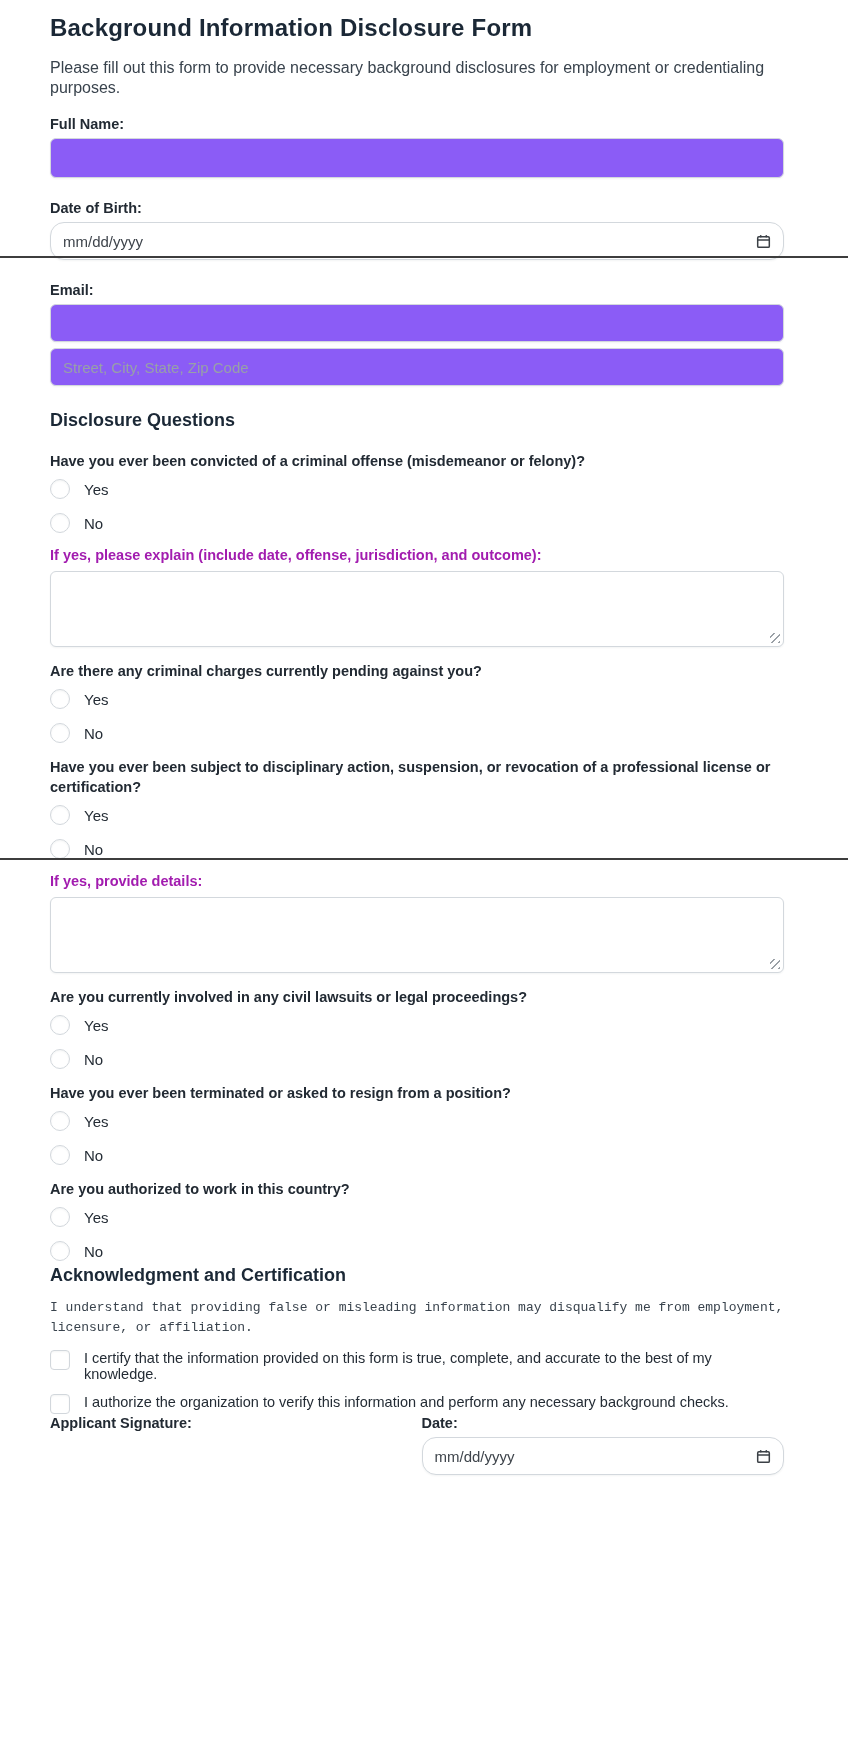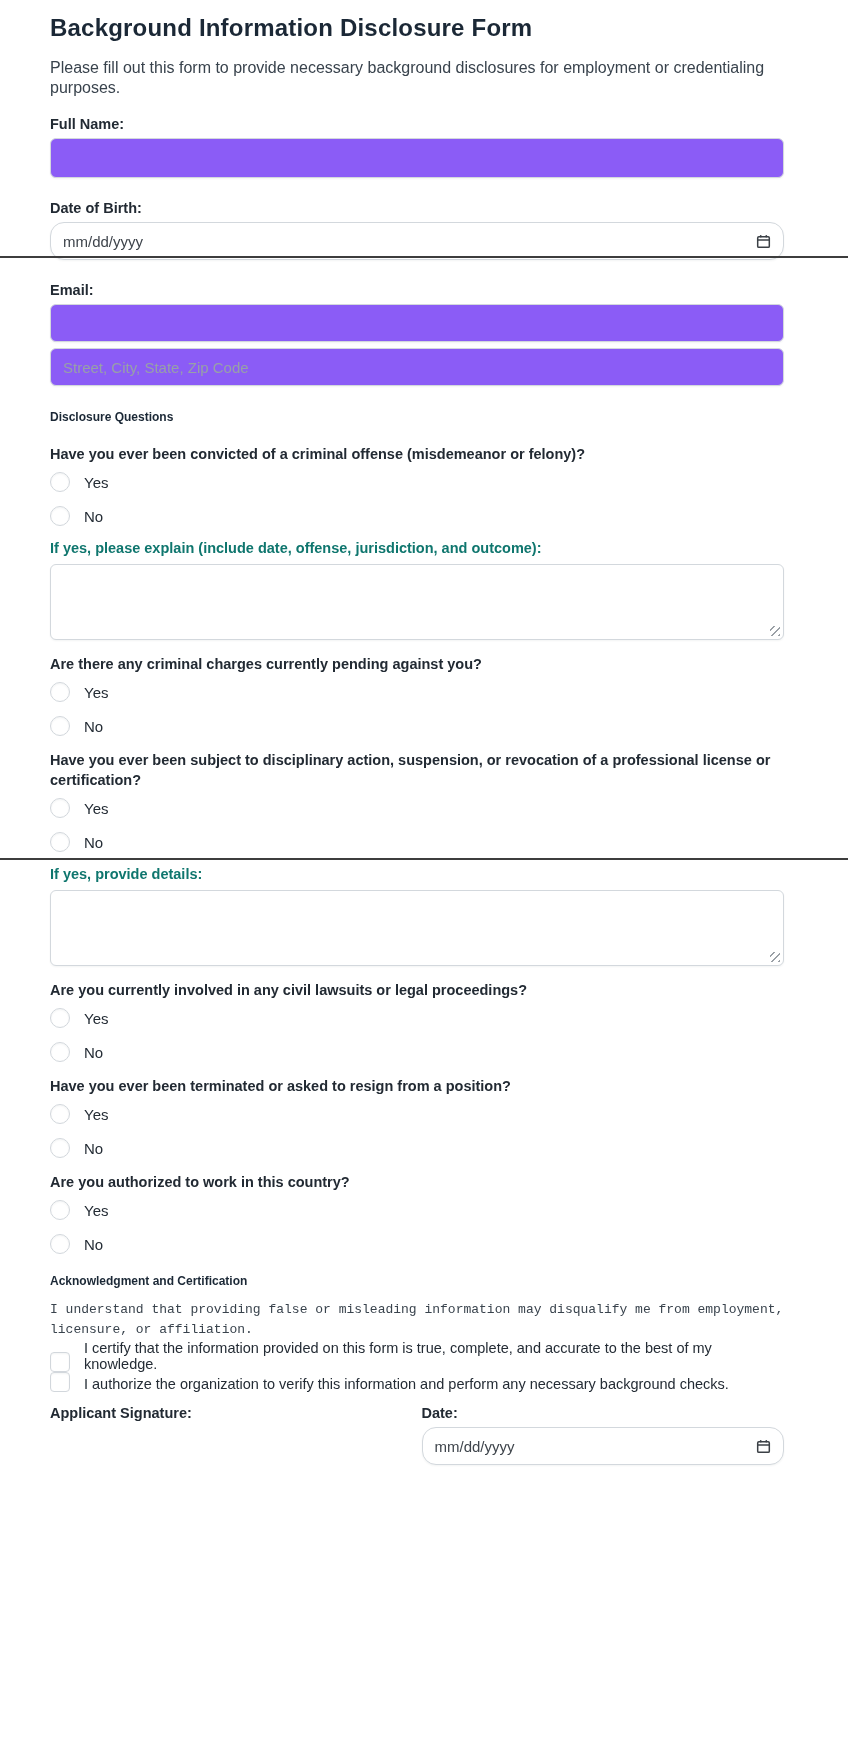--- a/index.html
+++ b/index.html
@@ -27,53 +27,53 @@
   .date-input {
     margin-top:6px; width:100%; height:38px; border:1px solid #d3d8dd; border-radius:14px;
     background:#fff; box-shadow:0 1px 2px rgba(20,30,40,.05); padding:0 12px;
     display:flex; align-items:center; justify-content:space-between; cursor:text;
   }
   .date-input .date-text { font-size:15px; color:#3f454c; }
 
   .two-col { display:flex; gap:9px; }
   .two-col > .col { flex:1 1 0; min-width:0; }
 
-  .section-heading { margin-top:24px; font-size:12px; font-weight:700; color:#1b2836; }
-  .section-heading.ack { margin-top:20px; }
+  .section-heading { margin-top:24px; font-size:18px; font-weight:700; color:#1b2836; }
+  .section-heading.ack { margin-top:4px; }
 
   .question { margin-top:14px; font-size:14.5px; font-weight:700; color:#222a33; line-height:20px; }
   .question.q1 { margin-top:20px; }
 
   .option-row { margin-top:14px; display:flex; align-items:center; gap:14px; cursor:pointer; }
   .option-row.yes { margin-top:8px; }
   .radio {
     width:20px; height:20px; border-radius:50%; border:1px solid #d2d7dc; background:#fff;
     box-shadow:inset 0 1px 2px rgba(20,30,40,.05); flex:0 0 auto;
   }
   .option-text { font-size:15px; color:#242c35; }
 
-  .explain-label { margin-top:14px; font-size:14.5px; font-weight:700; color:#0f766e; }
+  .explain-label { margin-top:14px; font-size:14.5px; font-weight:700; color:#a21caf; }
   .textarea {
     margin-top:8px; width:100%; height:76px; border:1px solid #d3d8dd; border-radius:6px;
     background:#fff; box-shadow:0 1px 2px rgba(20,30,40,.05); position:relative;
   }
   .resize-handle {
     position:absolute; right:3px; bottom:3px; width:10px; height:10px;
     background:repeating-linear-gradient(135deg, transparent 0 2.5px, #9aa0a6 2.5px 4px, transparent 4px 5px);
   }
 
   .ack-statement { margin-top:12px; font-size:13px; line-height:20px; color:#39434d;font-family:Liberation Mono, monospace; }
-  .check-row { display:flex; align-items:flex-end; gap:14px; cursor:pointer; }
+  .check-row { margin-top:12px; display:flex; align-items:flex-start; gap:14px; cursor:pointer; }
   .checkbox {
     width:20px; height:20px; border-radius:4px; border:1px solid #d2d7dc; background:#fff;
     box-shadow:inset 0 1px 2px rgba(20,30,40,.05); flex:0 0 auto;
   }
   .check-text { font-size:14.5px; color:#242c35; }
 
-  .sig-row { margin-top:12px; display:flex; gap:9px; }
+  .sig-row { display:flex; gap:9px; }
   .sig-row > .col { flex:1 1 0; min-width:0; }
   .sig-label { font-size:14.5px; font-weight:700; color:#222a33; }
   .date-input.bottom { margin-top:5px; }
 
   .page-break { position:absolute; left:0; width:848px; border-top:2px solid #3d3d3d; z-index:5; }
   .page-break.one { top:256px; }
   .page-break.two { top:858px; }
 
   .cal-icon { width:15px; height:15px; flex:0 0 auto; }
 </style>

